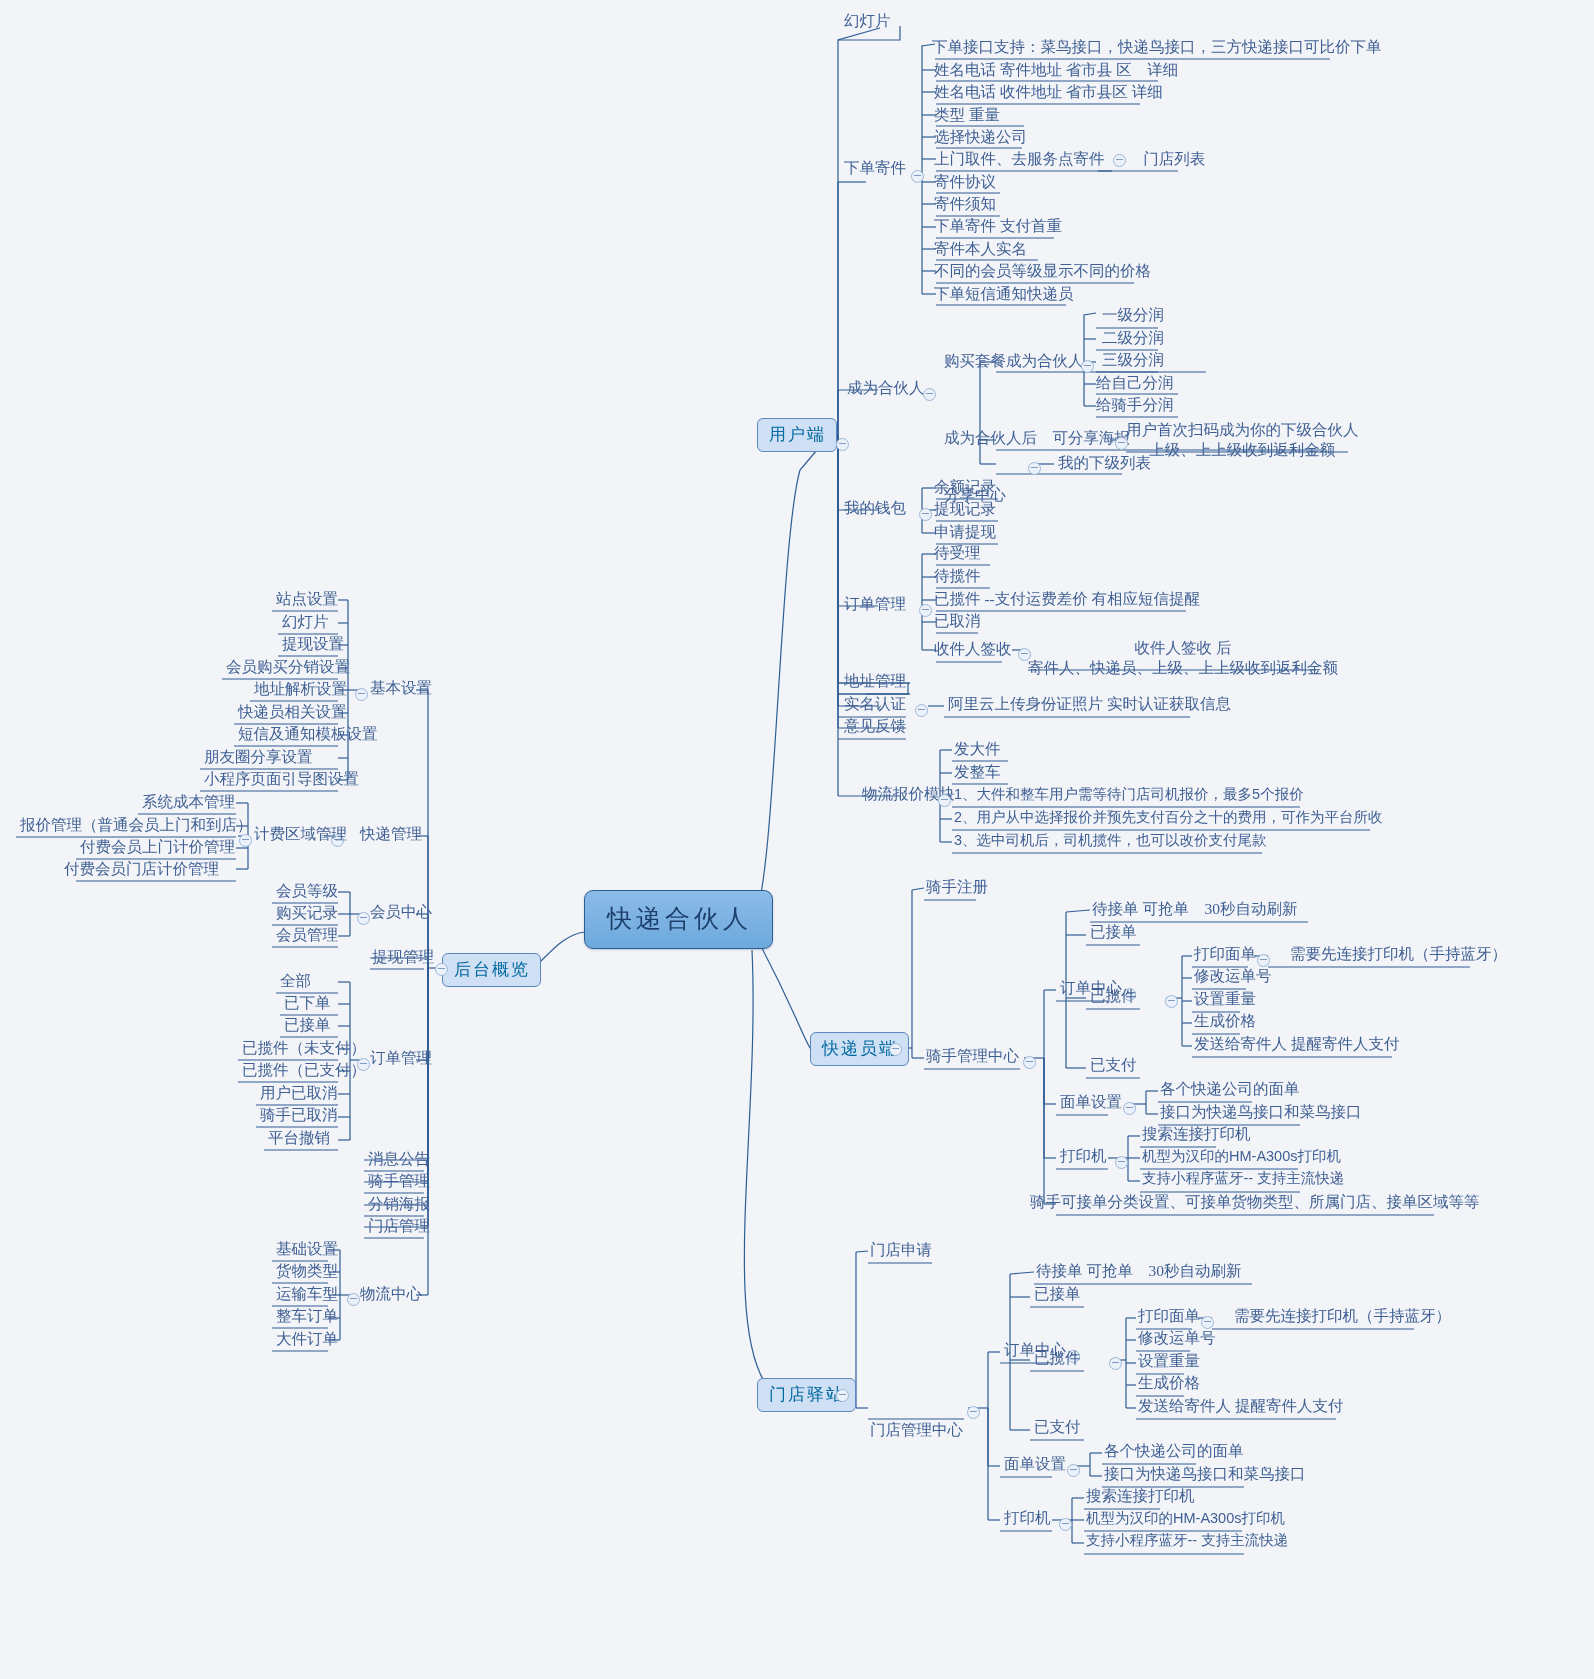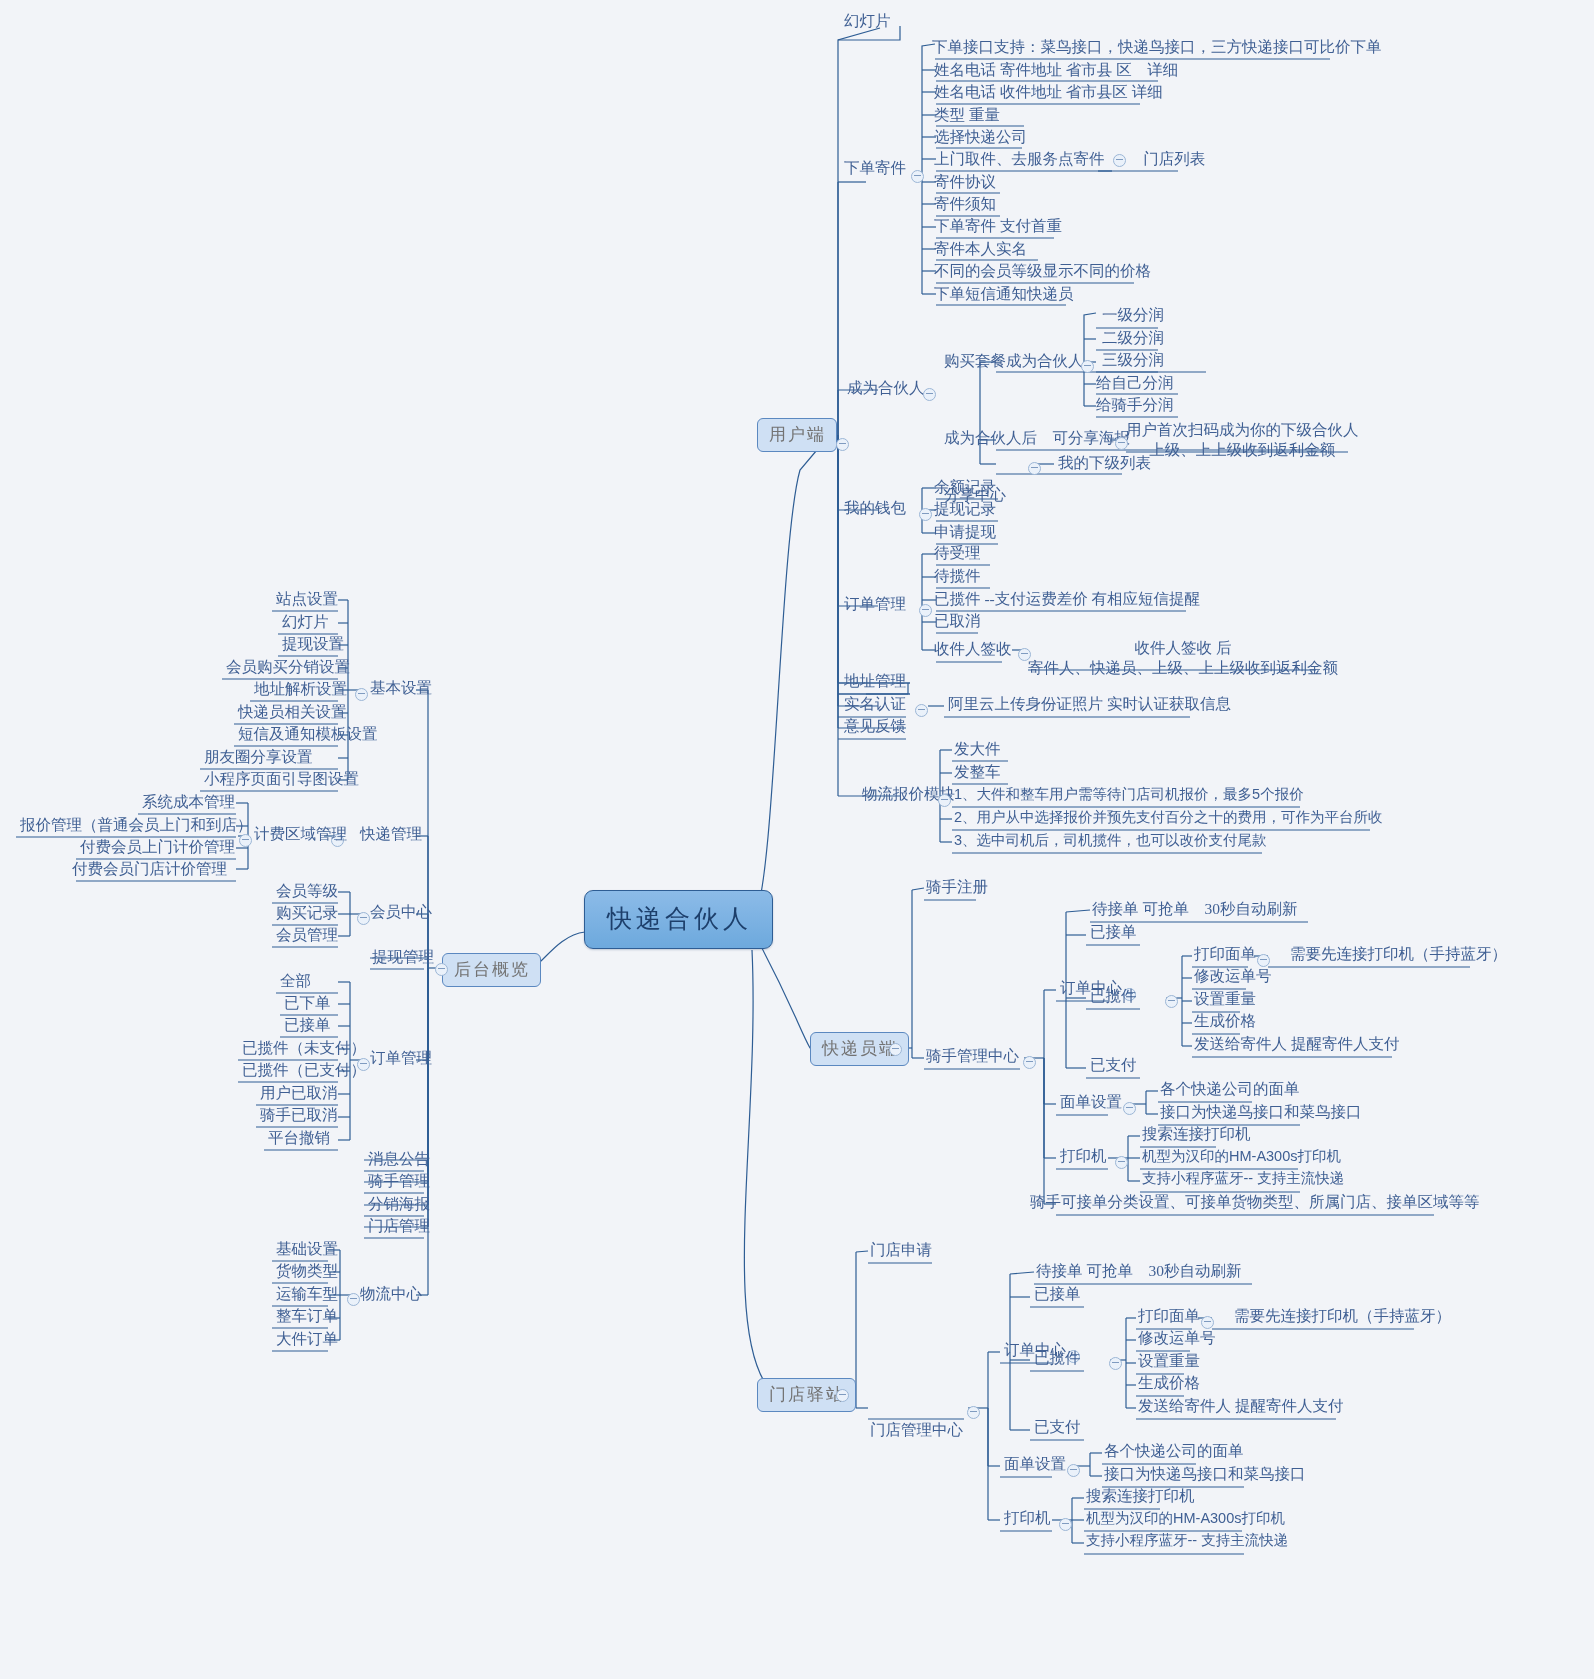--- a/index.html
+++ b/index.html
@@ -32,21 +32,21 @@
   .root{
     background:linear-gradient(180deg,#8cbbe8 0%,#6da9dd 100%);
     border:1.5px solid #2e5d94;border-radius:9px;
     color:#1d3f6b;font-size:25px;letter-spacing:4px;
     padding:12px 20px 14px 22px;
     box-shadow:0 1px 2px rgba(40,70,110,.25);
   }
   
   .l1{
     background:#cfe0f4;border:1.4px solid #5b88c0;border-radius:6px;
-    color:#737373;font-size:17px;letter-spacing:2px;
+    color:#0369a1;font-size:17px;letter-spacing:2px;
     padding:5px 10px 6px 11px;
   }
   
   .plain{padding:0 4px 2px 4px;}
 
   .toggle{
     display:inline-block;width:11px;height:11px;border-radius:50%;
     border:1px solid #9cb6d6;background:#eaf1fa;position:relative;
     vertical-align:middle;margin:0 5px;
   }
@@ -603,21 +603,21 @@
   <div class="node plain" style="left:200px;top:747px;">朋友圈分享设置</div>
   <div class="node plain" style="left:200px;top:769px;">小程序页面引导图设置</div>
 
   <div class="node plain" style="left:356px;top:824px;">快递管理</div>
   <span class="toggle" style="position:absolute;left:326px;top:834px;"></span>
   <div class="node plain" style="left:250px;top:824px;">计费区域管理</div>
   <span class="toggle" style="position:absolute;left:234px;top:834px;"></span>
   <div class="node plain" style="left:138px;top:792px;">系统成本管理</div>
   <div class="node plain" style="left:16px;top:815px;">报价管理（普通会员上门和到店）</div>
   <div class="node plain" style="left:76px;top:837px;">付费会员上门计价管理</div>
-  <div class="node plain" style="left:68px;top:859px;">付费会员门店计价管理</div>
+  <div class="node plain" style="left:60px;top:859px;">付费会员门店计价管理</div>
 
   <div class="node plain" style="left:366px;top:902px;">会员中心</div>
   <span class="toggle" style="position:absolute;left:352px;top:912px;"></span>
   <div class="node plain" style="left:272px;top:881px;">会员等级</div>
   <div class="node plain" style="left:272px;top:903px;">购买记录</div>
   <div class="node plain" style="left:272px;top:925px;">会员管理</div>
 
   <div class="node plain" style="left:368px;top:947px;">提现管理</div>
 
   <div class="node plain" style="left:366px;top:1048px;">订单管理</div>

